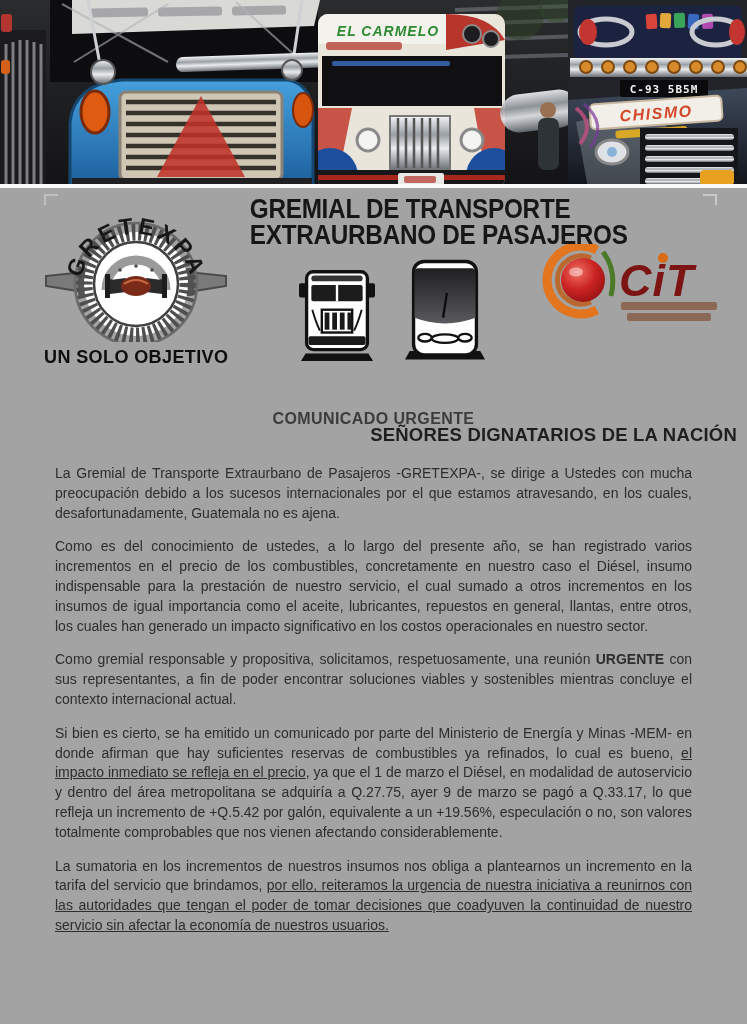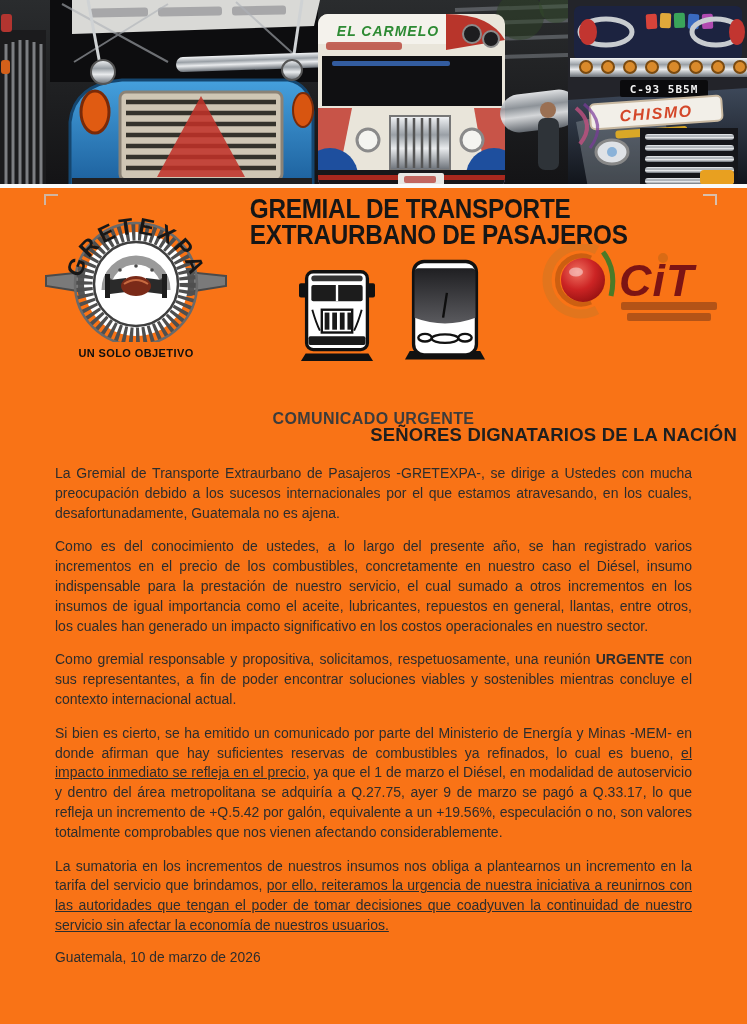--- a/index.html
+++ b/index.html
@@ -1,30 +1,30 @@
 <!DOCTYPE html>
 <html><head>
 <meta charset="utf-8">
 <style>
   html,body{margin:0;padding:0;background:#e9e9e9;}
   .page{
     position:relative;width:747px;height:1024px;margin:0 auto;
-    background:#f97316;overflow:hidden;
+    background:#a3a3a3;overflow:hidden;
     font-family:"Liberation Sans",sans-serif;color:#2d2d2d;
   }
   
   .photo{position:absolute;left:0;top:0;width:747px;height:188px;overflow:hidden;}
   .photo svg{display:block;}
   
   .letterhead{position:absolute;left:0;top:188px;width:747px;height:190px;}
   .corner-mark{position:absolute;width:12px;height:9px;opacity:.8;}
   .corner-mark.left{left:44px;top:6px;border-left:2px solid #c6c6c6;border-top:2px solid #c6c6c6;}
   .corner-mark.right{right:30px;top:6px;border-right:2px solid #d2d2d2;border-top:2px solid #d2d2d2;}
   .gretexpa{position:absolute;left:44px;top:4px;width:184px;text-align:center;}
-  .gretexpa .motto{font-size:11px;font-weight:bold;letter-spacing:.4px;color:#0e0e0e;margin-top:1px;white-space:nowrap;}
+  .gretexpa .motto{font-size:18px;font-weight:bold;letter-spacing:.4px;color:#0e0e0e;margin-top:1px;white-space:nowrap;}
   .title-block{position:absolute;left:234px;top:8px;width:316px;text-align:left;}
   .lh-title{font-weight:bold;font-size:27px;line-height:26px;color:#161616;
             transform:scaleX(.9);transform-origin:center;white-space:nowrap;letter-spacing:-.3px;}
   .bus-icons{margin-top:10px;display:flex;justify-content:center;align-items:flex-end;gap:30px;}
   .cit{position:absolute;right:24px;top:56px;width:192px;text-align:center;}
   
   .h1{position:absolute;left:0;top:410px;width:747px;text-align:center;
       font-size:16px;font-weight:bold;letter-spacing:.4px;color:#3c3c3c;}
   .h2{position:absolute;left:0;top:424px;width:737px;text-align:right;
       font-size:18.5px;font-weight:bold;letter-spacing:.2px;color:#1f1f1f;}
@@ -332,16 +332,15 @@
   <div class="h1">COMUNICADO URGENTE</div>
   <div class="h2">SEÑORES DIGNATARIOS DE LA NACIÓN</div>
 
   <div class="doc-body" id="para-container">
 
     <p><span>La Gremial de Transporte Extraurbano de Pasajeros -GRETEXPA-, se dirige a Ustedes con mucha preocupación debido a los sucesos internacionales por el que estamos atravesando, en los cuales, desafortunadamente, Guatemala no es ajena.</span></p>
       <p><span>Como es del conocimiento de ustedes, a lo largo del presente año, se han registrado varios incrementos en el precio de los combustibles, concretamente en nuestro caso el Diésel, insumo indispensable para la prestación de nuestro servicio, el cual sumado a otros incrementos en los insumos de igual importancia como el aceite, lubricantes, repuestos en general, llantas, entre otros, los cuales han generado un impacto significativo en los costos operacionales en nuestro sector.</span></p>
       <p><span>Como gremial responsable y propositiva, solicitamos, respetuosamente, una reunión </span><span class="b">URGENTE</span><span> con sus representantes, a fin de poder encontrar soluciones viables y sostenibles mientras concluye el contexto internacional actual.</span></p>
       <p><span>Si bien es cierto, se ha emitido un comunicado por parte del Ministerio de Energía y Minas -MEM- en donde afirman que hay suficientes reservas de combustibles ya refinados, lo cual es bueno, </span><span class="u">el impacto inmediato se refleja en el precio</span><span>, ya que el 1 de marzo el Diésel, en modalidad de autoservicio y dentro del área metropolitana se adquiría a Q.27.75, ayer 9 de marzo se pagó a Q.33.17, lo que refleja un incremento de +Q.5.42 por galón, equivalente a un +19.56%, especulación o no, son valores totalmente comprobables que nos vienen afectando considerablemente.</span></p>
       <p><span>La sumatoria en los incrementos de nuestros insumos nos obliga a plantearnos un incremento en la tarifa del servicio que brindamos, </span><span class="u">por ello, reiteramos la urgencia de nuestra iniciativa a reunirnos con las autoridades que tengan el poder de tomar decisiones que coadyuven la continuidad de nuestro servicio sin afectar la economía de nuestros usuarios.</span></p>
-      <div class="closing">Guatemala, 10 de marzo de 2026</div>
   </div>
 
 </div>
 
 </body></html>

